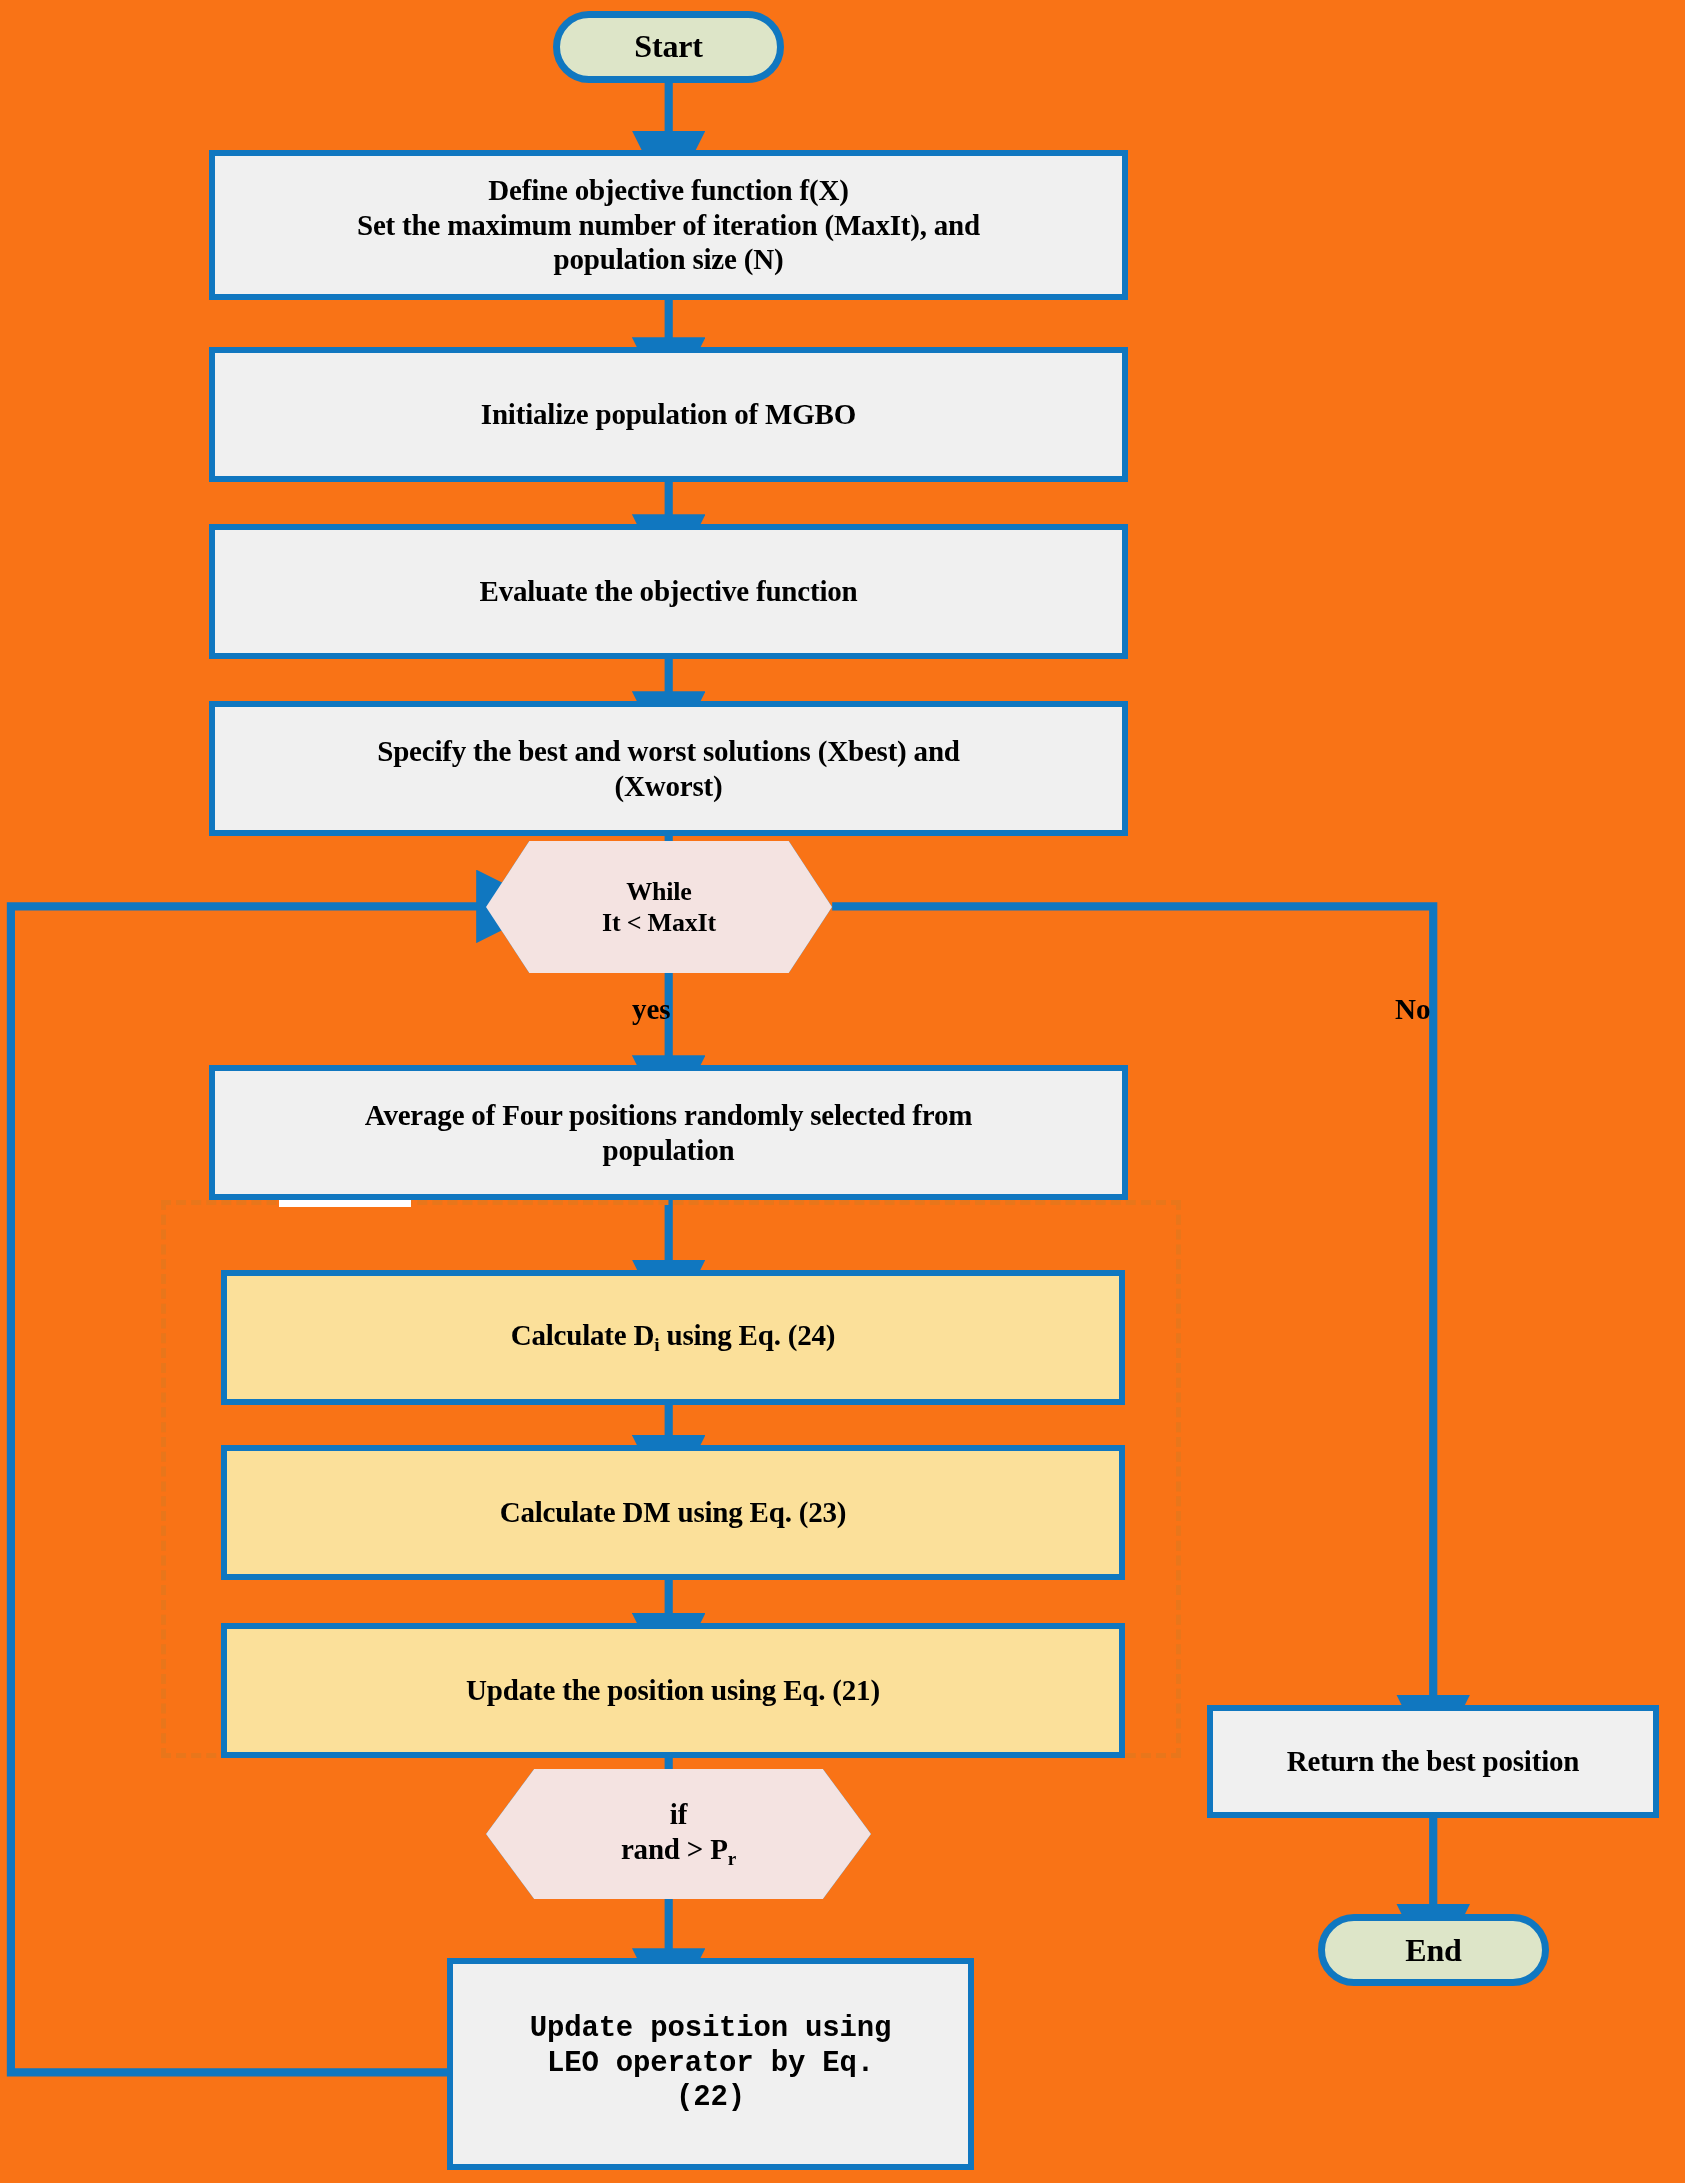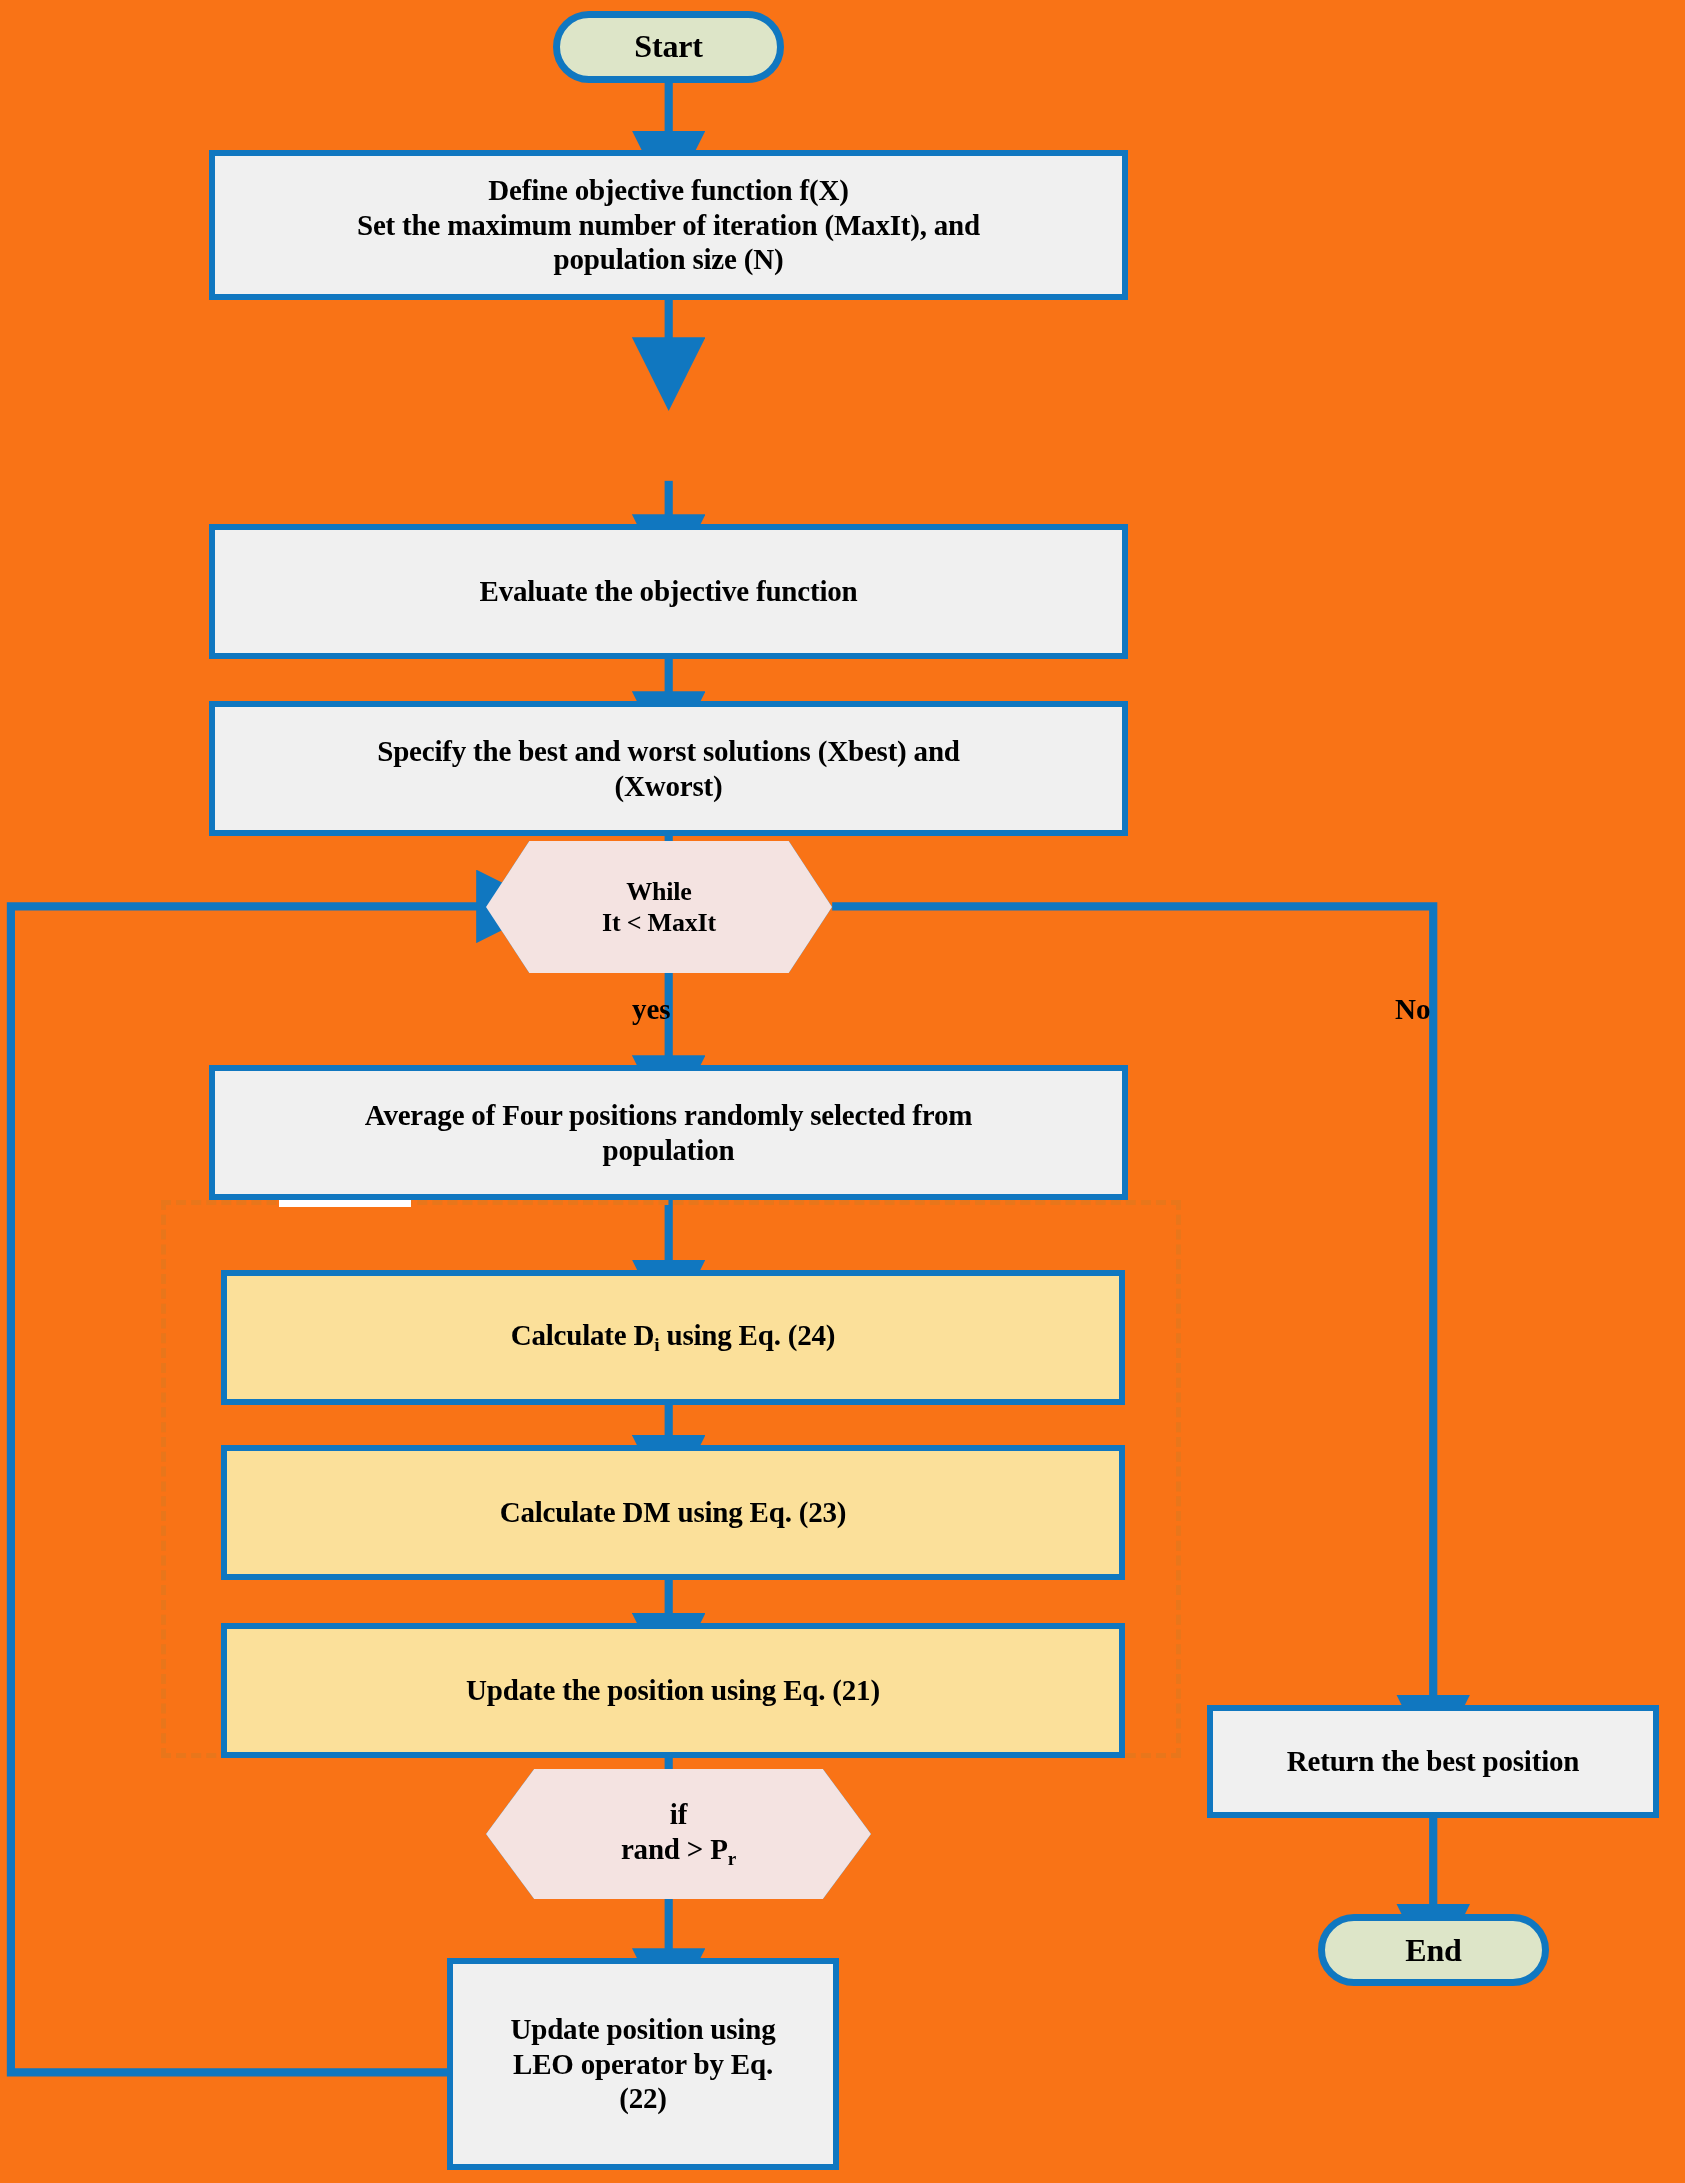--- a/index.html
+++ b/index.html
@@ -67,20 +67,23 @@
   </div>
 
   <div class="node proc" style="left:209px;top:150px;width:919px;height:150px;font-size:29px;padding:0 12.5px;">
     <div>
       <div>Define objective function f(X)</div>
       <div>Set the maximum number of iteration (MaxIt), and</div>
       <div>population size (N)</div>
     </div>
   </div>
 
+  <div class="node proc" style="left:209px;top:347px;width:919px;height:135px;font-size:29px;padding:0 12.5px;">
+    <span>Initialize population of MGBO</span>
+  </div>
 
   <div class="node proc" style="left:209px;top:524px;width:919px;height:135px;font-size:29px;padding:0 12.5px;">
     <span>Evaluate the objective function</span>
   </div>
 
   <div class="node proc" style="left:209px;top:701px;width:919px;height:135px;font-size:29px;padding:0 12.5px;">
     <div>
       <div>Specify the best and worst solutions (Xbest) and</div>
       <div>(Xworst)</div>
     </div>
@@ -121,21 +124,21 @@
 
   <div class="node hex" style="left:486px;top:1769px;width:385px;height:130px;font-size:29px;">
     <div class="hexline"></div>
     <div class="hexbody"></div>
     <div class="hextext">
       <div>if</div>
       <div><span>rand  &gt; P</span><span class="sub">r</span></div>
     </div>
   </div>
 
-  <div class="node proc" style="left:447px;top:1958px;width:392px;height:212px;font-size:29px;padding:0 12.5px;">
+  <div class="node proc" style="left:447px;top:1958px;width:527px;height:212px;font-size:29px;padding:0 12.5px;font-family:Liberation Mono, monospace;">
     <div>
       <div>Update position using</div>
       <div>LEO operator by Eq.</div>
       <div>(22)</div>
     </div>
   </div>
 
   <div class="node proc" style="left:1207px;top:1705px;width:452px;height:113px;font-size:29px;padding:0 9.6px;">
     <span>Return the best  position</span>
   </div>

